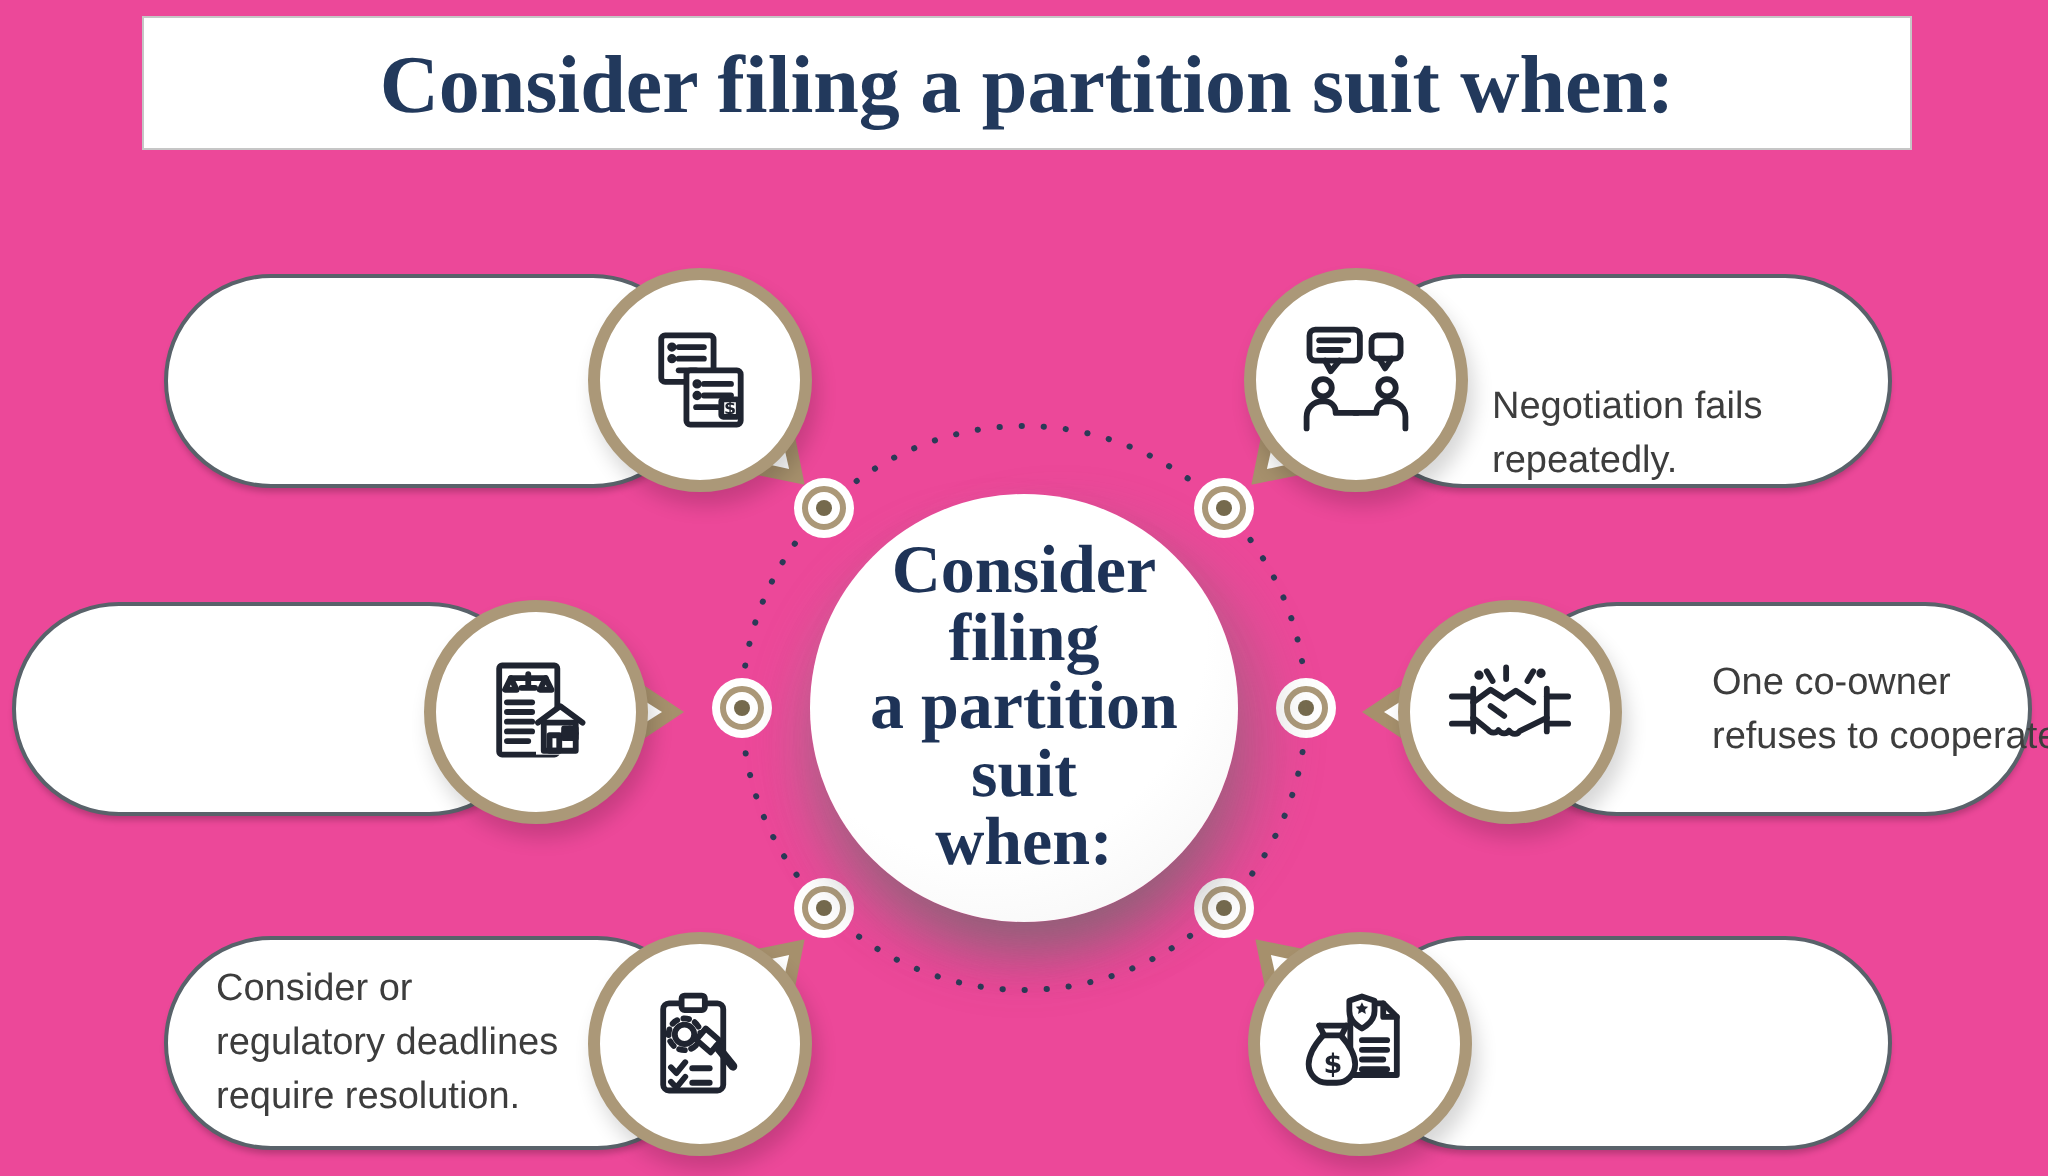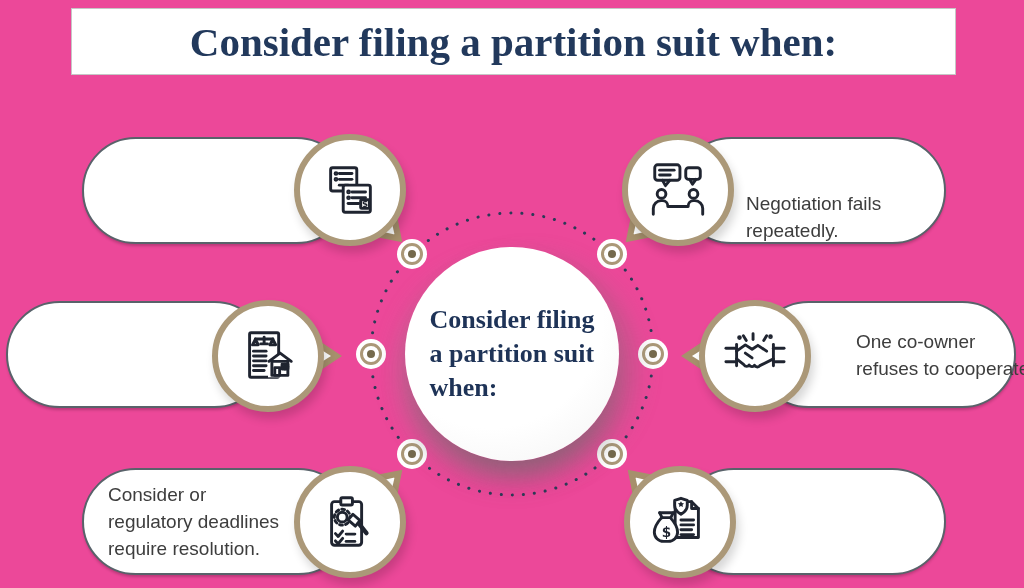--- a/index.html
+++ b/index.html
@@ -21,21 +21,21 @@
   .marker i{width:8px;height:8px;border-radius:50%;background:#756a4d;}
 
   
   .center-circle{position:absolute;left:405px;top:247px;width:214px;height:214px;border-radius:50%;
                  background:radial-gradient(circle at 40% 32%,#ffffff 58%,#f2f2f2 100%);
                  box-shadow:0 24px 30px -8px rgba(90,90,90,.45),
                             18px 12px 26px rgba(120,120,120,.30),
                             -10px 14px 22px rgba(150,150,150,.25);
                  display:flex;align-items:center;justify-content:center;z-index:4;}
   .center-text{font-family:"Liberation Serif","DejaVu Serif",serif;font-weight:bold;
-               font-size:26px;line-height:34px;color:#1e3357;white-space:pre-line;}
+               font-size:34px;line-height:34px;color:#1e3357;text-align:center;white-space:pre-line;}
 
   
   .pill{position:absolute;height:107px;border:2.6px solid #59626a;border-radius:54px;background:#fff;
         box-shadow:0 3px 3px -1px rgba(0,0,0,.22);box-sizing:border-box;z-index:1;}
   .item-text{position:absolute;height:107px;display:flex;align-items:center;white-space:pre-line;
              font-size:19px;line-height:27px;color:#3d3d3d;z-index:2;}
 
   
   .bubble{position:absolute;width:112px;height:112px;z-index:3;}
   .tail{position:absolute;left:56px;top:36px;width:30px;height:40px;

